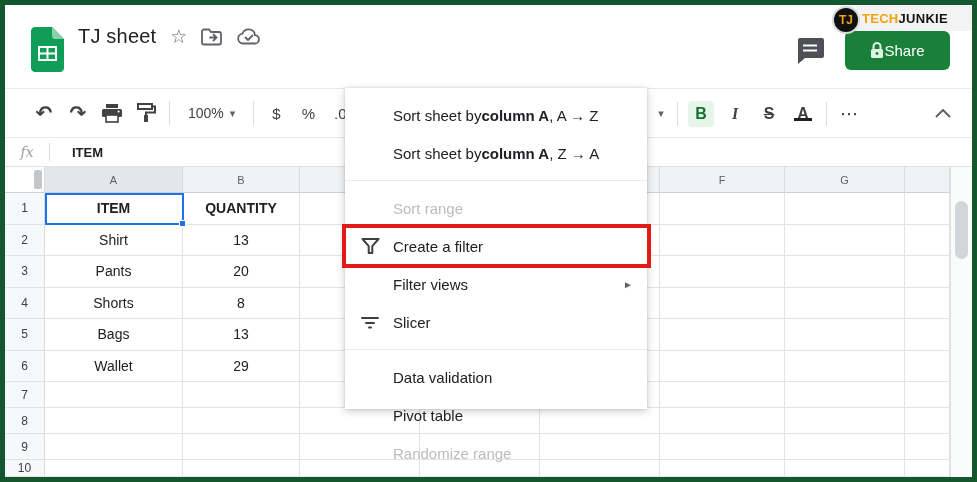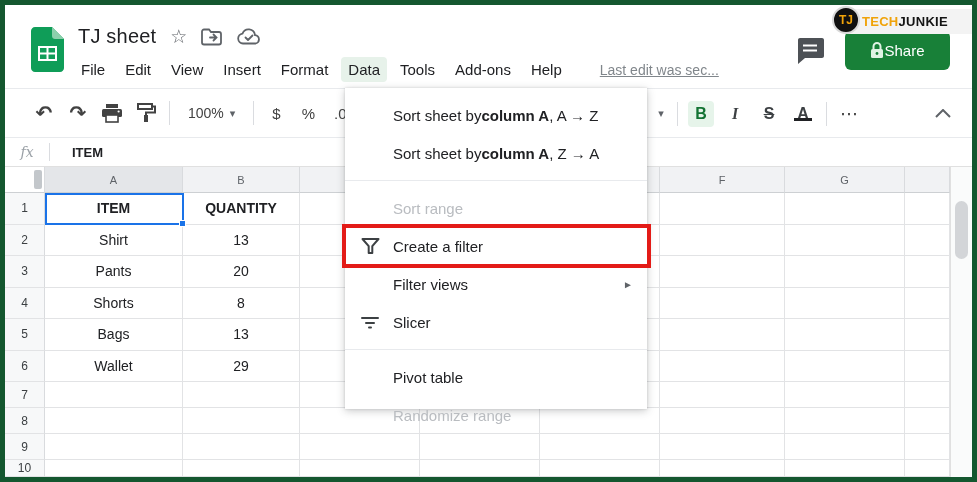--- a/index.html
+++ b/index.html
@@ -16,21 +16,21 @@
   .star-glyph { font-size:19px; color:#5f6368; line-height:1; }
   .menubar { position:absolute; left:66px; top:52px; display:flex; align-items:center; font-size:15px; color:#202124; }
   .menubar .mitem { padding:4px 7px; margin:0 3px; border-radius:4px; cursor:default; }
   .menubar .mitem.active { background:#E7F2EA; }
   .last-edit { margin-left:28px; color:#80868b; font-size:14px; text-decoration:underline; }
   .comment-btn { position:absolute; left:790px; top:32px; }
   .share-btn { position:absolute; left:840px; top:26px; width:105px; height:39px; background:#188038; border-radius:6px;
                display:flex; align-items:center; justify-content:center; color:#fff; font-size:15px; font-weight:500; cursor:pointer; }
 
   
-  .tj-logo { position:absolute; top:1px; right:0; z-index:90; display:flex; align-items:flex-end;margin-left:20px; }
+  .tj-logo { position:absolute; top:1px; right:0; z-index:90; display:flex; align-items:flex-start;margin-left:20px; }
   .tj-tab { background:#f3f3f3; border-radius:4px 0 0 4px; height:25px; display:flex; align-items:center;
             padding:0 24px 0 18px; font-size:13px; font-weight:bold; letter-spacing:.3px; }
   .tj-tab .gold { color:#F0A30A; } .tj-tab .dark { color:#141414; }
   .tj-circle { position:relative; margin-right:-16px; z-index:2; width:28px; height:28px; border-radius:50%;
                background:#101010; border:2px solid #d9d9d9; color:#F0A30A; font-weight:bold; font-size:12px;
                display:flex; align-items:center; justify-content:center; }
 
   
   .toolbar { position:absolute; left:0; top:83px; width:100%; height:49px; background:#fff; border-top:1px solid #E8EAED;
              display:flex; align-items:center; color:#424242; }
@@ -120,32 +120,20 @@
           </span>
           <span>
             <svg width="24" height="17" viewBox="0 0 24 17" fill="none" stroke="#5f6368" stroke-width="1.8">
               <path d="M6 15.5 a5 5 0 0 1-.5-9.95 A6.5 6.5 0 0 1 18 7.05 a4.3 4.3 0 0 1 .7 8.45 Z"></path>
               <path d="M8.5 9.5 l2.5 2.5 4.5-4.5" stroke-linecap="round" stroke-linejoin="round"></path>
             </svg>
           </span>
         </span>
       </div>
 
-      <div class="menubar">
-        <span class="mitem">File</span>
-        <span class="mitem">Edit</span>
-        <span class="mitem">View</span>
-        <span class="mitem">Insert</span>
-        <span class="mitem">Format</span>
-        <span class="mitem active">Data</span>
-        <span class="mitem">Tools</span>
-        <span class="mitem">Add-ons</span>
-        <span class="mitem">Help</span>
-        <span class="last-edit">Last edit was sec...</span>
-      </div>
 
       <div class="comment-btn">
         <svg width="30" height="28" viewBox="0 0 30 28">
           <path d="M3 1 h24 c1.1 0 2 .9 2 2 v16 c0 1.1-.9 2-2 2 H10 l-7 6 V3 c0-1.1.9-2 2-2 Z" fill="#4D5156"></path>
           <line x1="8" y1="8.5" x2="22" y2="8.5" stroke="#fff" stroke-width="2"></line>
           <line x1="8" y1="13.5" x2="22" y2="13.5" stroke="#fff" stroke-width="2"></line>
         </svg>
       </div>
 
       <div class="share-btn">
@@ -357,20 +345,21 @@
         <span class="mi-icon">
           <svg width="18" height="14" viewBox="0 0 18 14" stroke="#3c4043" stroke-width="2" stroke-linecap="round">
             <line x1="1" y1="3" x2="17" y2="3"></line>
             <line x1="5" y1="8" x2="13" y2="8"></line>
             <line x1="8" y1="12.5" x2="10" y2="12.5"></line>
           </svg>
         </span>
         <span>Slicer</span>
       </div>
       <div class="menu-divider"></div>
+      <div class="menu-item">Data validation</div>
       <div class="menu-item">Pivot table</div>
       <div class="menu-item disabled">Randomize range</div>
       <div class="red-box"></div>
     </div>
 
   </div>
 
   <div class="tj-logo">
     <span class="tj-circle">TJ</span>
     <span class="tj-tab">

